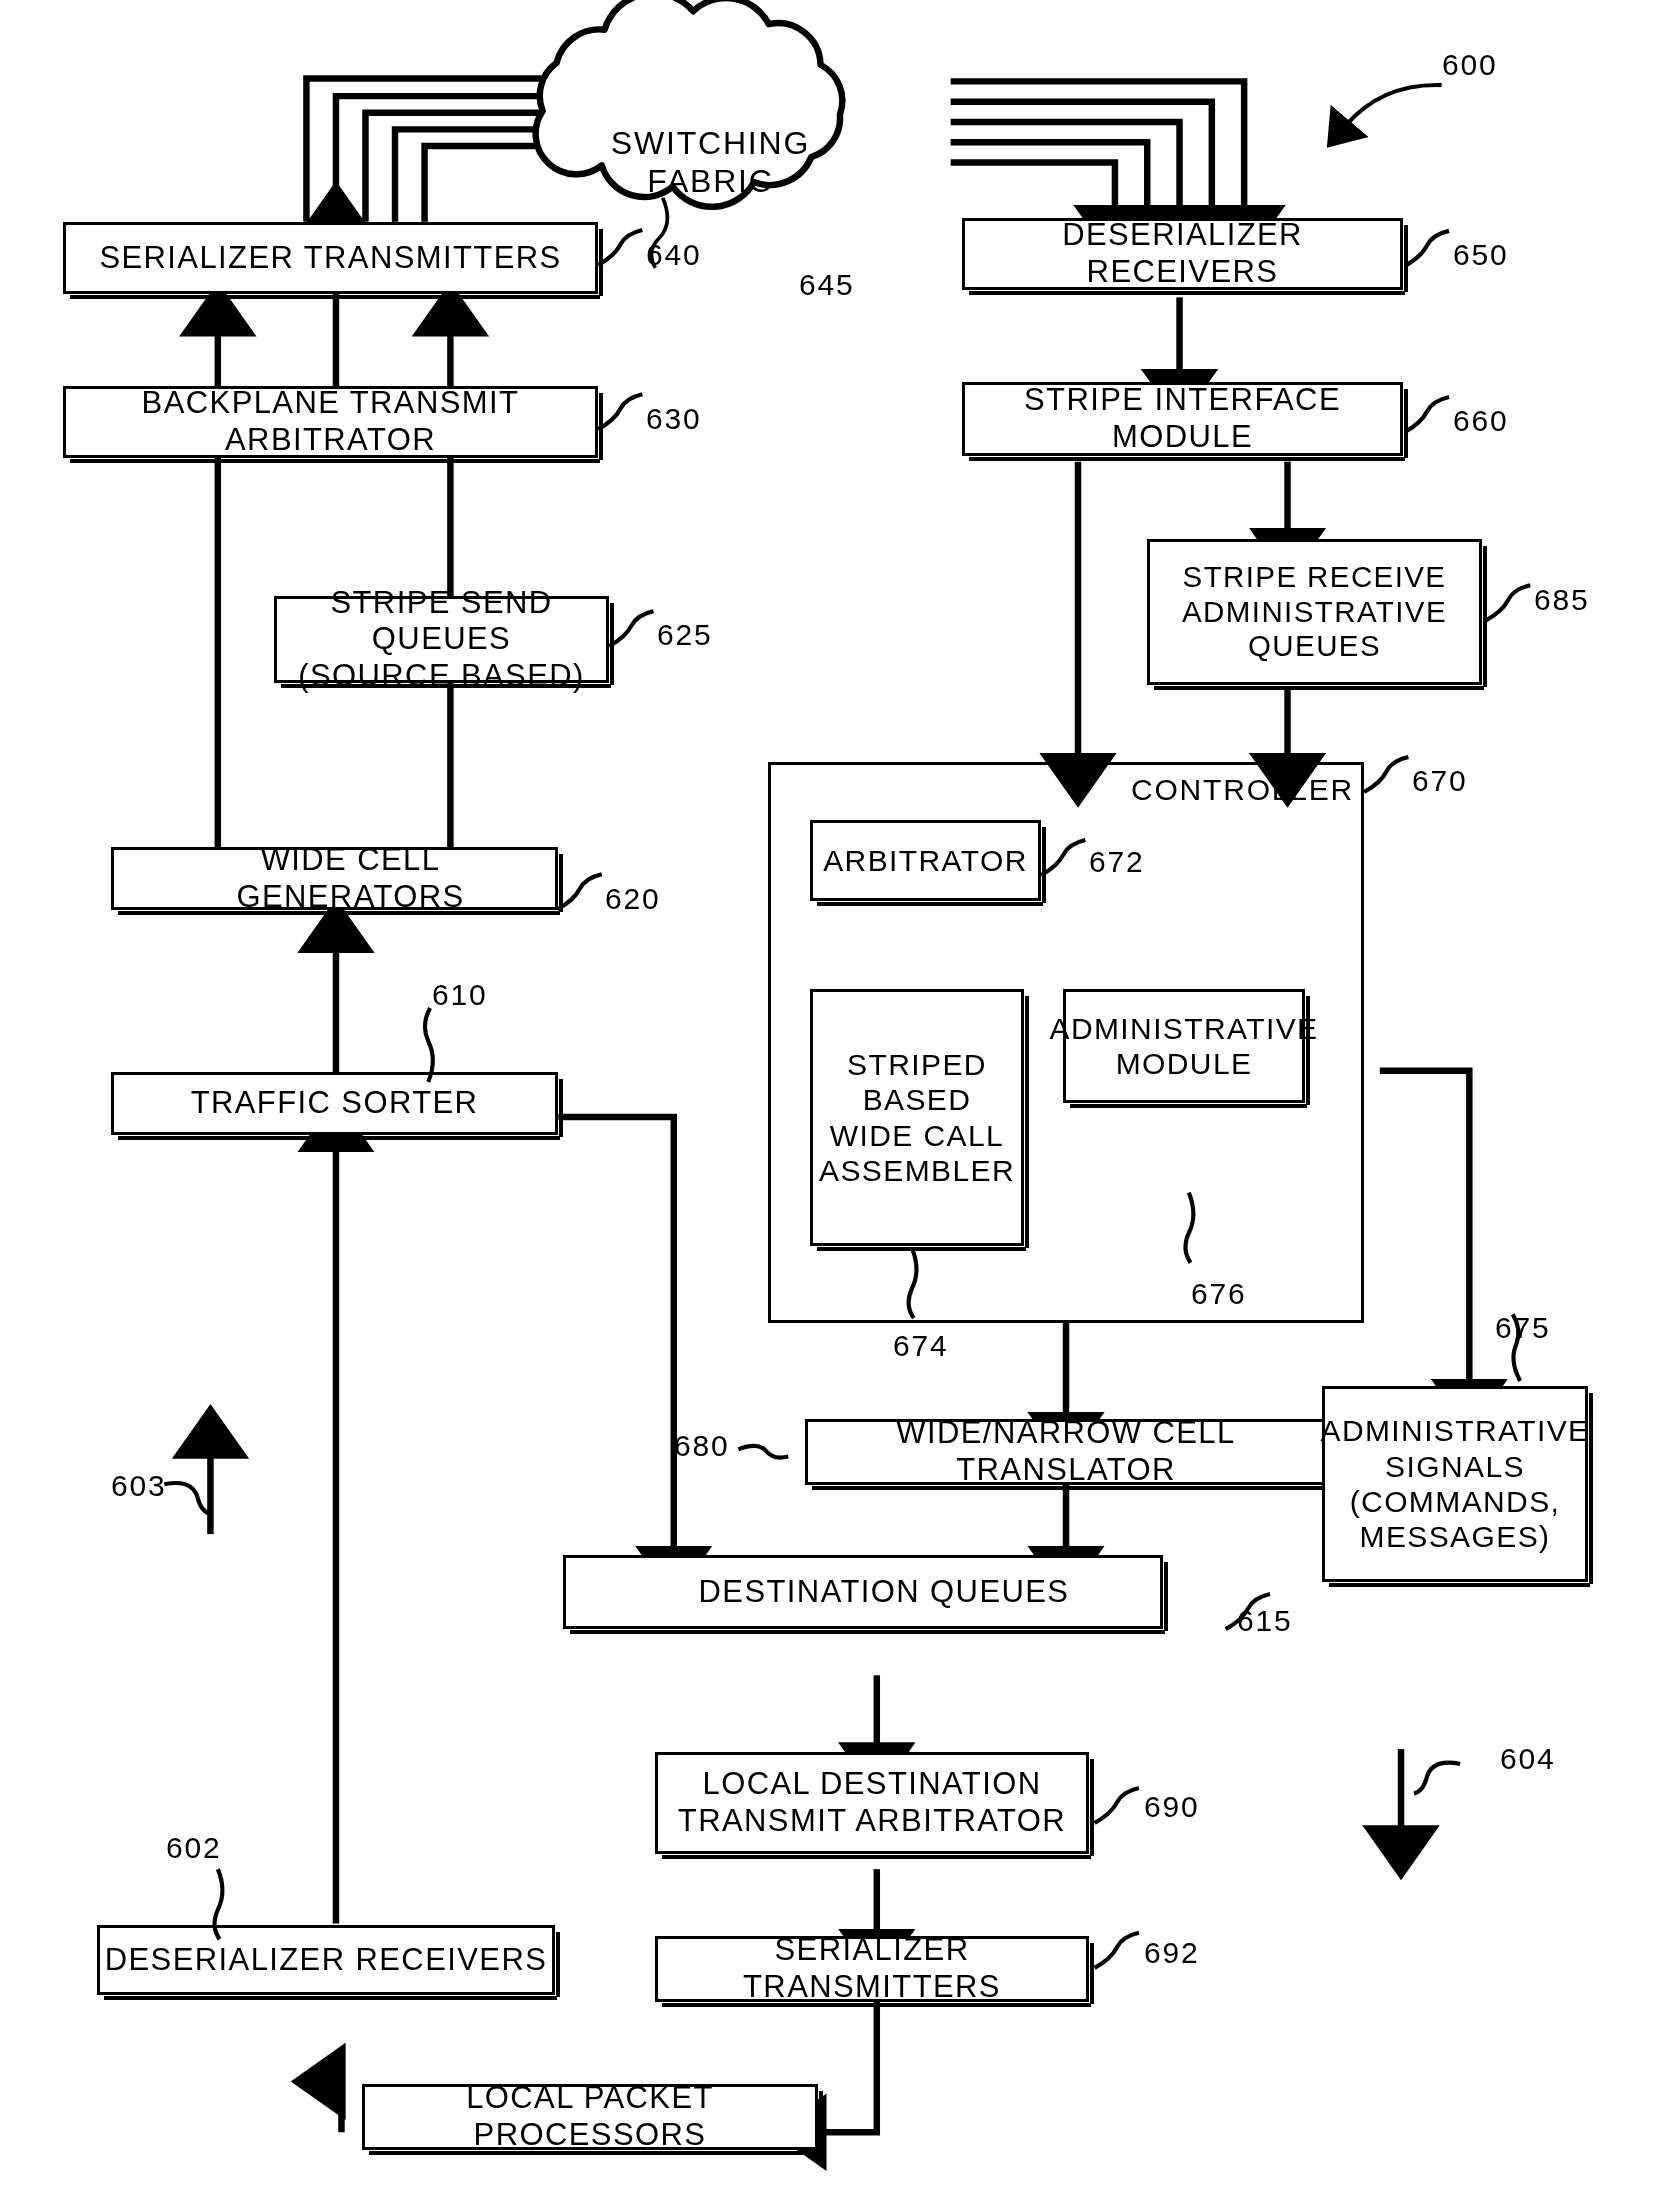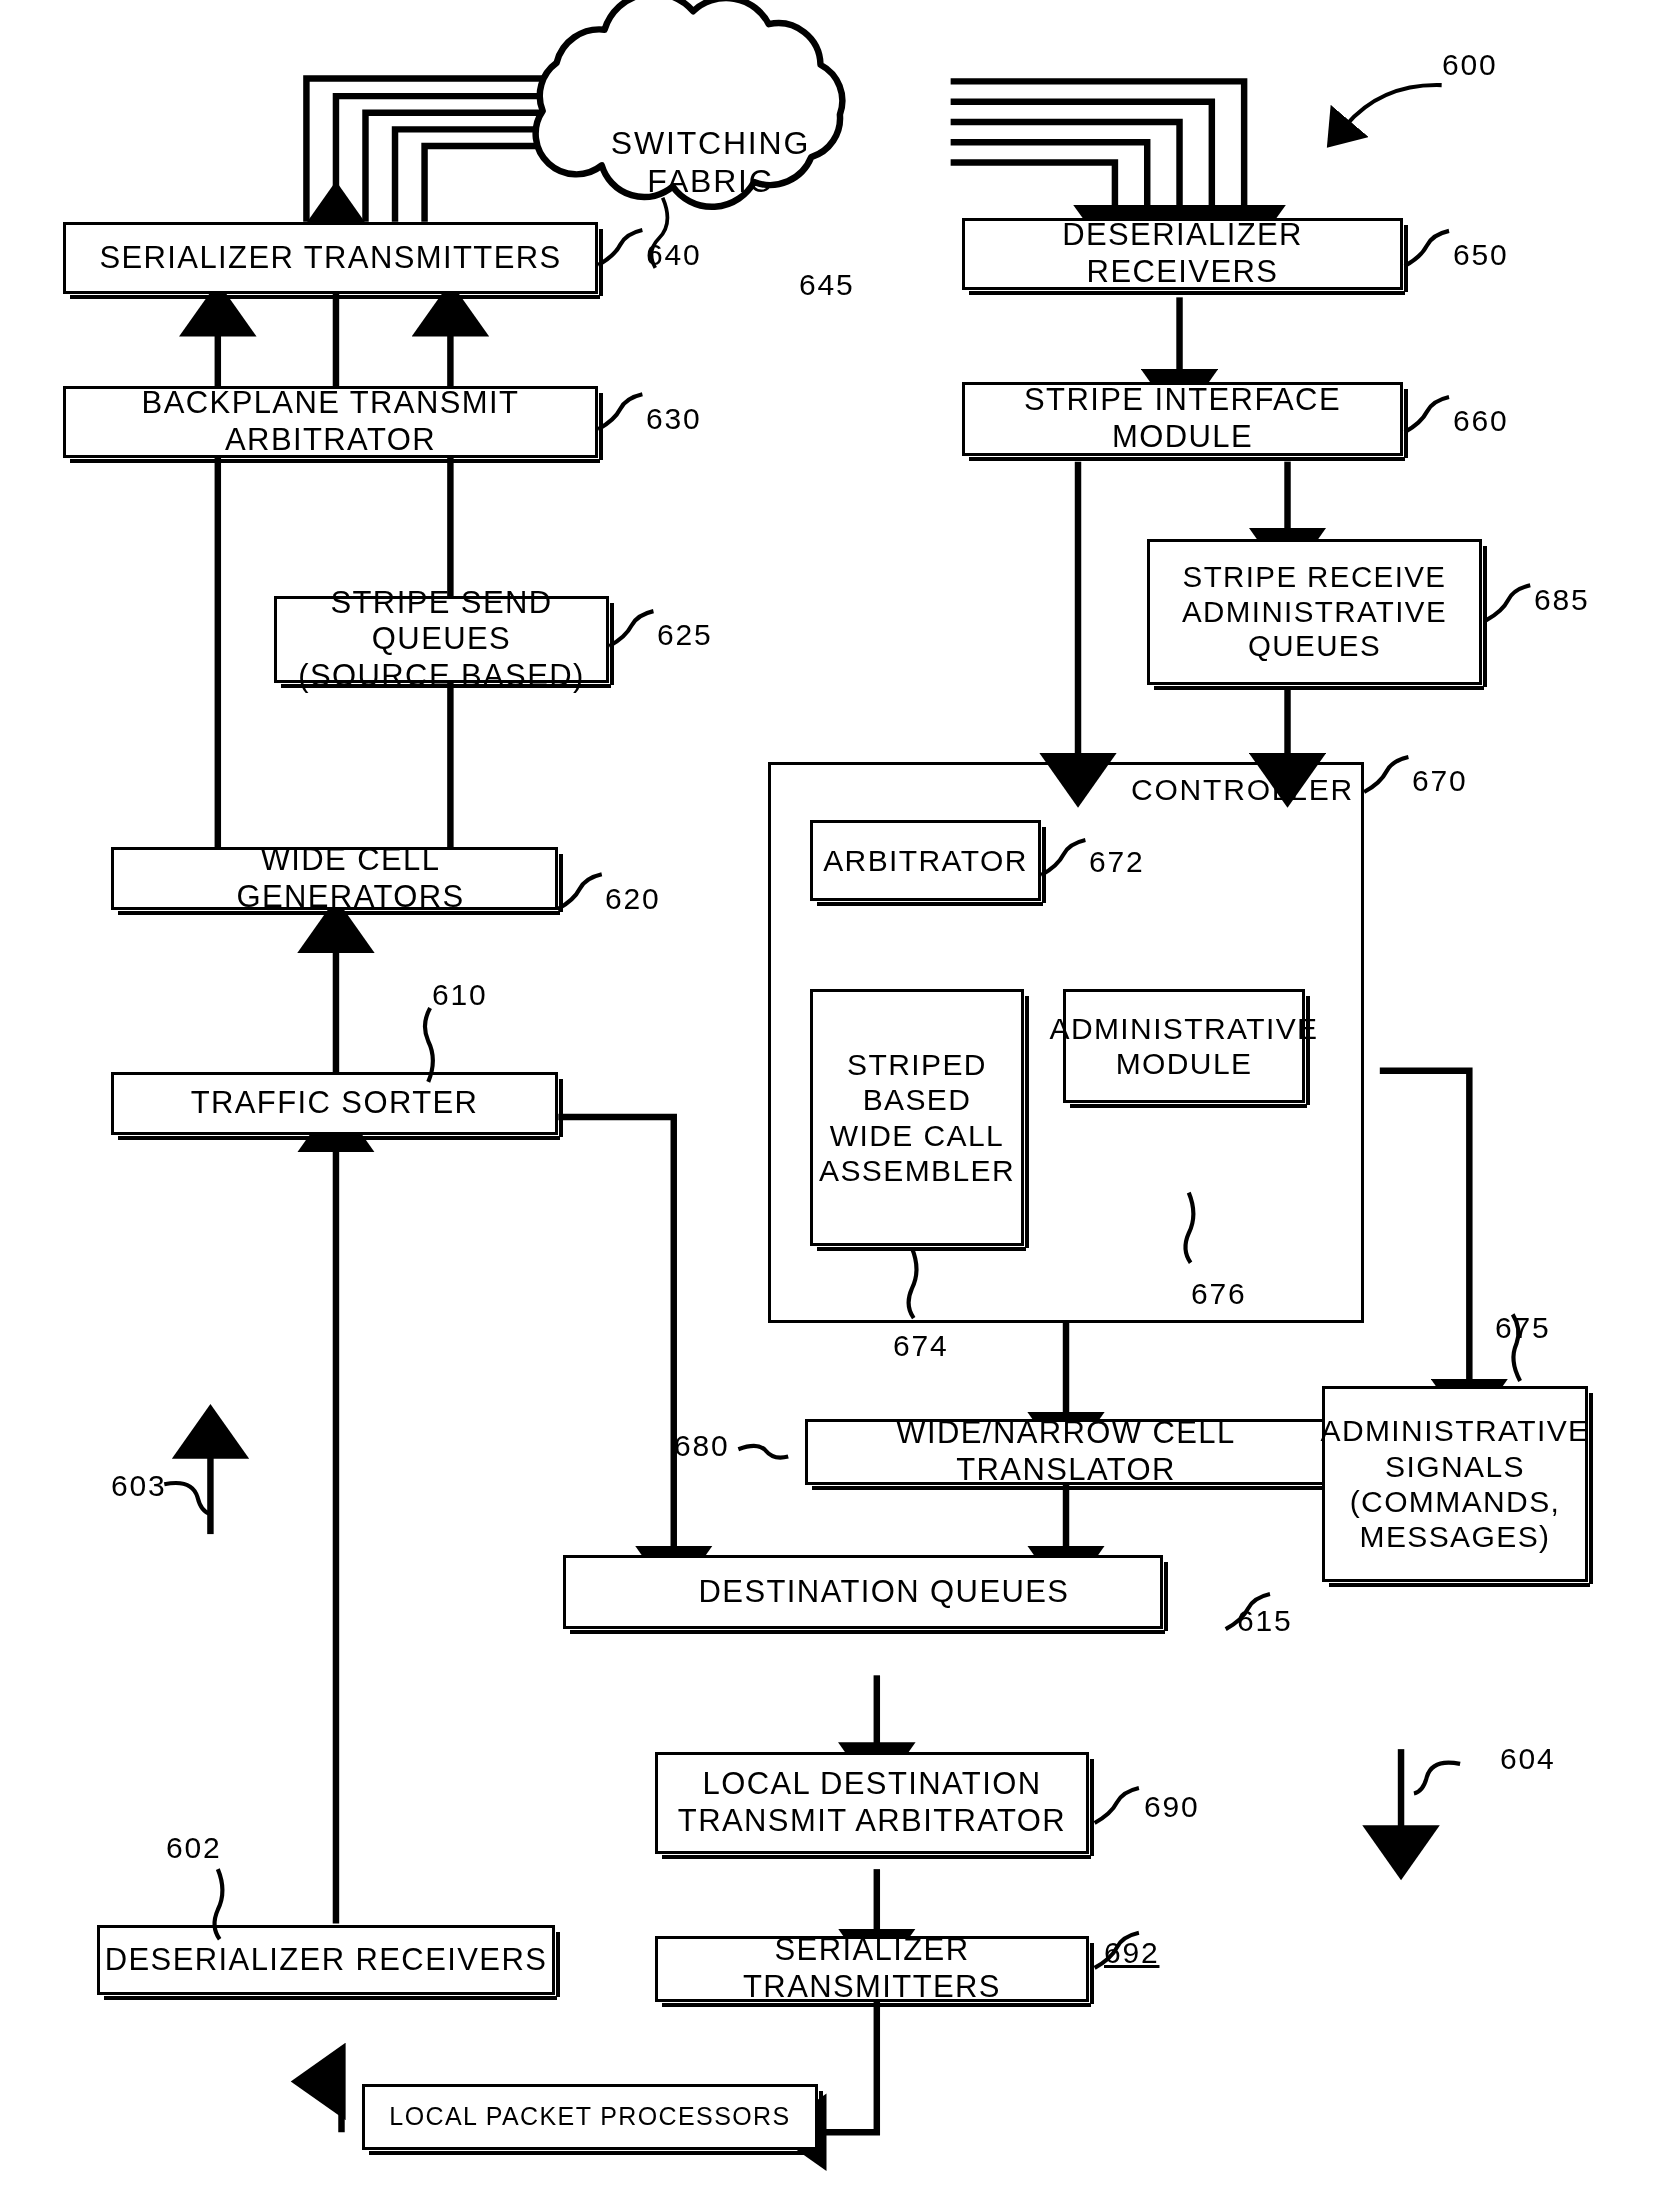--- a/index.html
+++ b/index.html
@@ -242,21 +242,21 @@
   </div>
 
   <div class="box shadow" style="left:111px; top:1072px; width:447px; height:63px; font-size:31px;">
     <span>TRAFFIC SORTER</span>
   </div>
 
   <div class="box shadow" style="left:97px; top:1925px; width:458px; height:70px; font-size:31px;">
     <span>DESERIALIZER RECEIVERS</span>
   </div>
 
-  <div class="box shadow" style="left:362px; top:2084px; width:456px; height:66px; font-size:25px;">
+  <div class="box shadow" style="left:362px; top:2084px; width:456px; height:66px; font-size:31px;">
     <span>LOCAL PACKET PROCESSORS</span>
   </div>
 
   <div class="box shadow" style="left:962px; top:218px; width:441px; height:72px; font-size:31px;">
     <span>DESERIALIZER RECEIVERS</span>
   </div>
 
   <div class="box shadow" style="left:962px; top:382px; width:441px; height:74px; font-size:31px;">
     <span>STRIPE INTERFACE MODULE</span>
   </div>
@@ -321,19 +321,19 @@
   <div class="ref" style="left:1412px; top:764px;">670</div>
   <div class="ref" style="left:1089px; top:845px;">672</div>
   <div class="ref" style="left:605px;  top:882px;">620</div>
   <div class="ref" style="left:432px;  top:978px;">610</div>
   <div class="ref" style="left:1191px; top:1277px;">676</div>
   <div class="ref" style="left:893px;  top:1329px;">674</div>
   <div class="ref" style="left:1495px; top:1311px;">675</div>
   <div class="ref" style="left:674px;  top:1429px;">680</div>
   <div class="ref" style="left:1237px; top:1604px;">615</div>
   <div class="ref" style="left:1144px; top:1790px;">690</div>
-  <div class="ref" style="left:1104px; top:1936px;text-decoration:underline;">692</div>
+  <div class="ref" style="left:1144px; top:1936px;">692</div>
   <div class="ref" style="left:111px;  top:1469px;">603</div>
   <div class="ref" style="left:1469px; top:1742px;margin-left:31px;">604</div>
   <div class="ref" style="left:166px;  top:1831px;">602</div>
 
 </div>
 
 
 </body></html>

